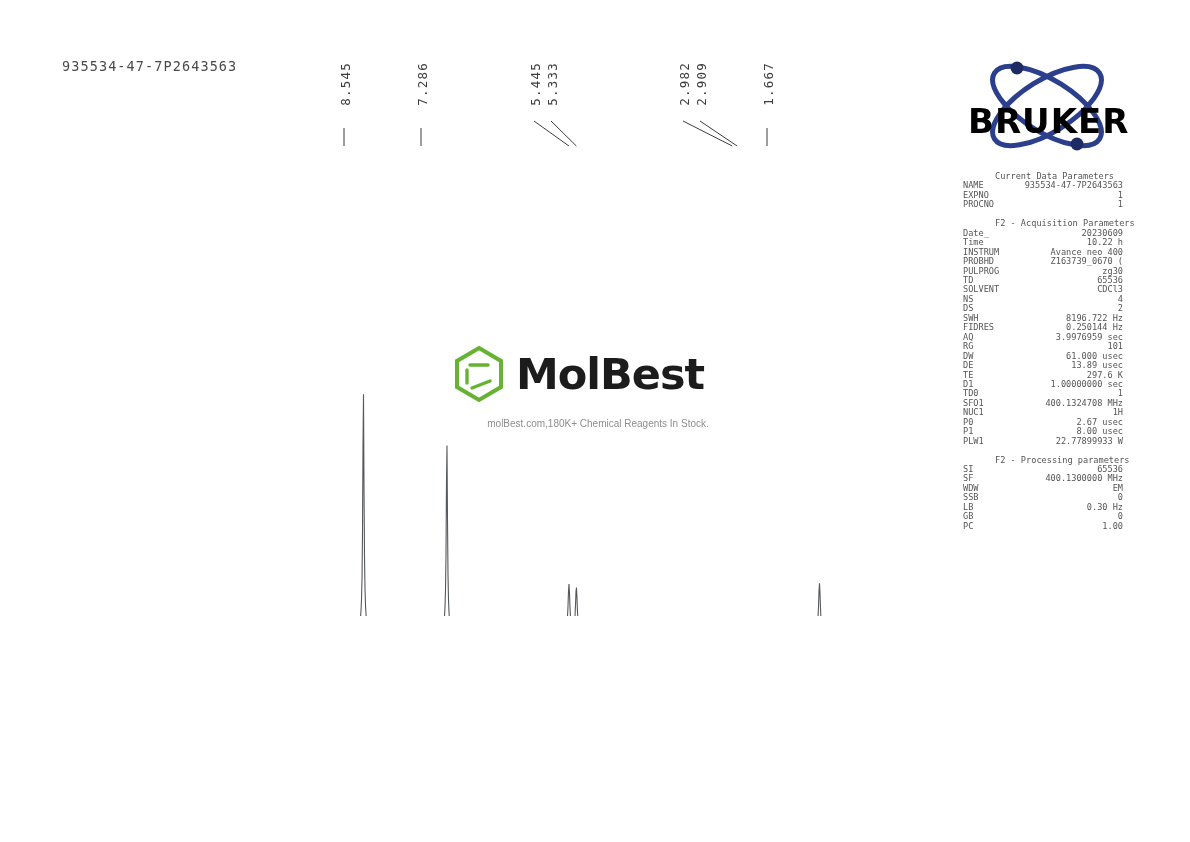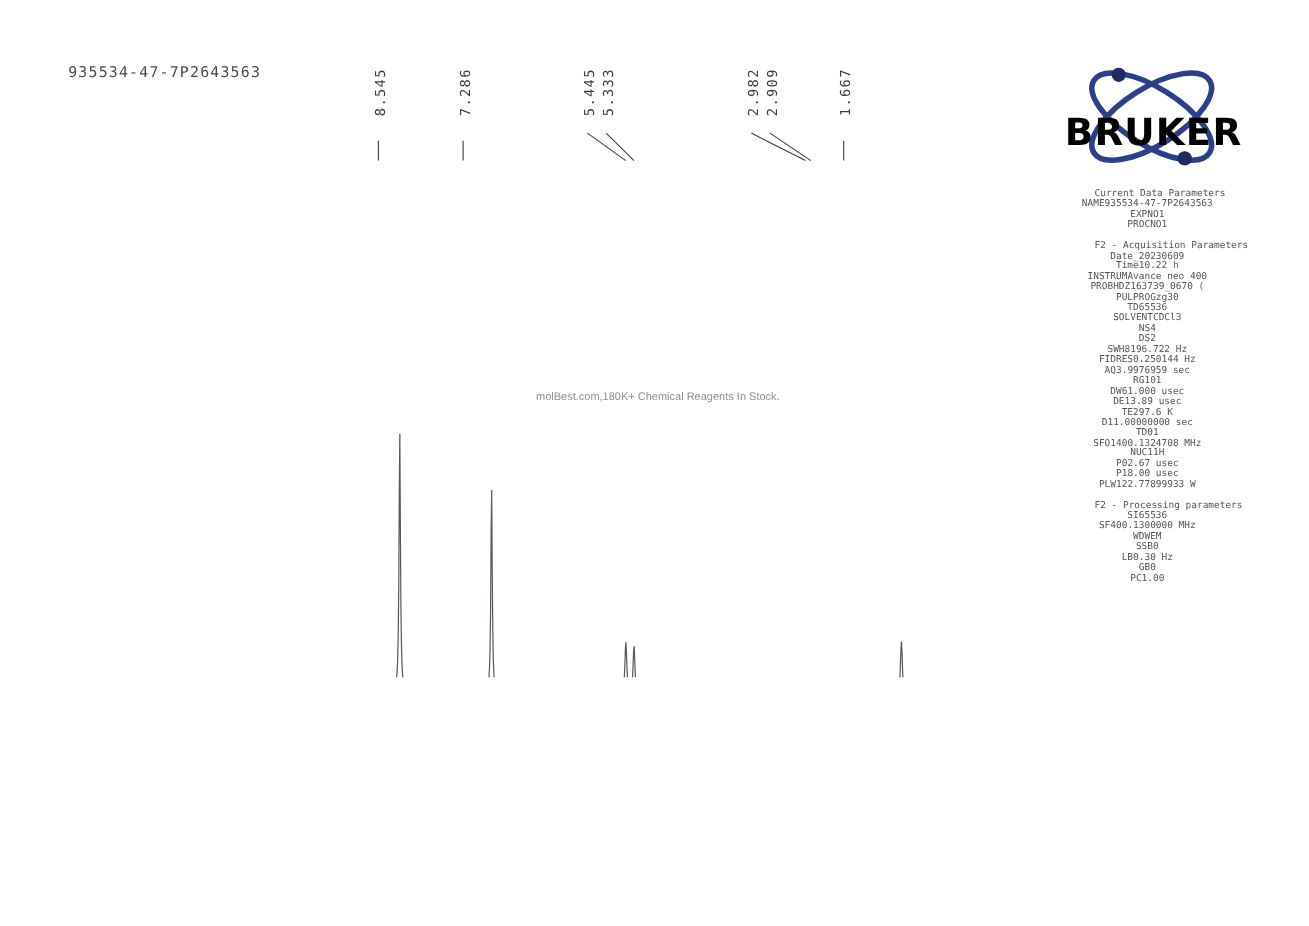--- a/index.html
+++ b/index.html
@@ -153,21 +153,21 @@
     line-height: 9.45px;
     color: #555555;
     white-space: pre;
   }
   .param-heading {
     display: block;
     margin-left: 32px;
   }
   .param-row {
     display: flex;
-    justify-content: center;
+    justify-content: space-between;
   }
   .param-key { flex: 0 0 auto; }
   .param-val { flex: 0 0 auto; text-align: right; }
   .param-spacer { height: 9.45px; }
 </style>
 </head>
 <body>
 
 <div id="page">
 
@@ -360,20 +360,29 @@
       <line x1="722.4569230769231" y1="703" x2="722.4569230769231" y2="710" stroke="#d42020" stroke-width="1.2"></line>
       <line x1="746.9907692307693" y1="703" x2="746.9907692307693" y2="710" stroke="#d42020" stroke-width="1.2"></line>
     </svg>
   <div id="integral-label-layer">
       <div class="integral-value" style="left: 357.401px; top: 730px;">1.000</div>
       <div class="integral-value" style="left: 566.602px; top: 730px;">2.031</div>
       <div class="integral-value" style="left: 728.724px; top: 730px;">0.033</div>
     </div>
 
   <div id="watermark">
+    <div id="watermark-logo-row">
+      <svg width="62" height="62" viewBox="0 0 62 62">
+        <polygon points="31,5 53,18 53,44 31,57 9,44 9,18" fill="none" stroke="#66b333" stroke-width="4"></polygon>
+        <line x1="22" y1="22" x2="40" y2="22" stroke="#66b333" stroke-width="3.4" stroke-linecap="round"></line>
+        <line x1="19" y1="27" x2="19" y2="40" stroke="#66b333" stroke-width="3.4" stroke-linecap="round"></line>
+        <line x1="24" y1="45" x2="42" y2="38" stroke="#66b333" stroke-width="3.4" stroke-linecap="round"></line>
+      </svg>
+      <div id="watermark-wordmark">MolBest</div>
+    </div>
     <div id="watermark-tagline">molBest.com,180K+ Chemical Reagents In Stock.</div>
   </div>
 
   <svg id="bruker-logo" width="170" height="100" viewBox="0 0 170 100">
     <g transform="translate(85,50)">
       <ellipse cx="0" cy="0" rx="62" ry="26" fill="none" stroke="#2b3f8c" stroke-width="5" transform="rotate(32)"></ellipse>
       <ellipse cx="0" cy="0" rx="62" ry="26" fill="none" stroke="#2b3f8c" stroke-width="5" transform="rotate(-32)"></ellipse>
       <circle cx="-30" cy="-38" r="6.5" fill="#1d2a63"></circle>
       <circle cx="30" cy="38" r="6.5" fill="#1d2a63"></circle>
     </g>

